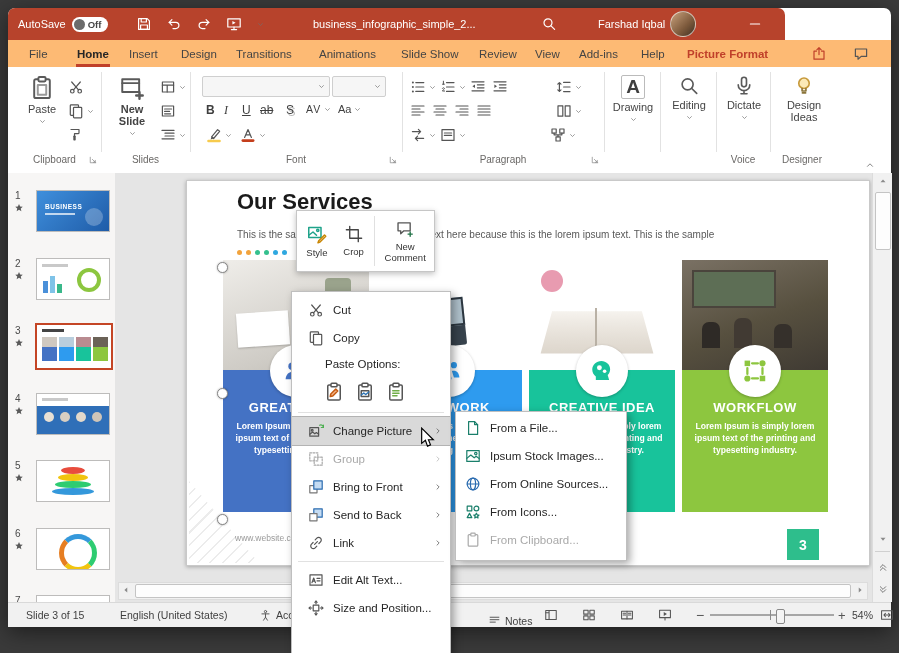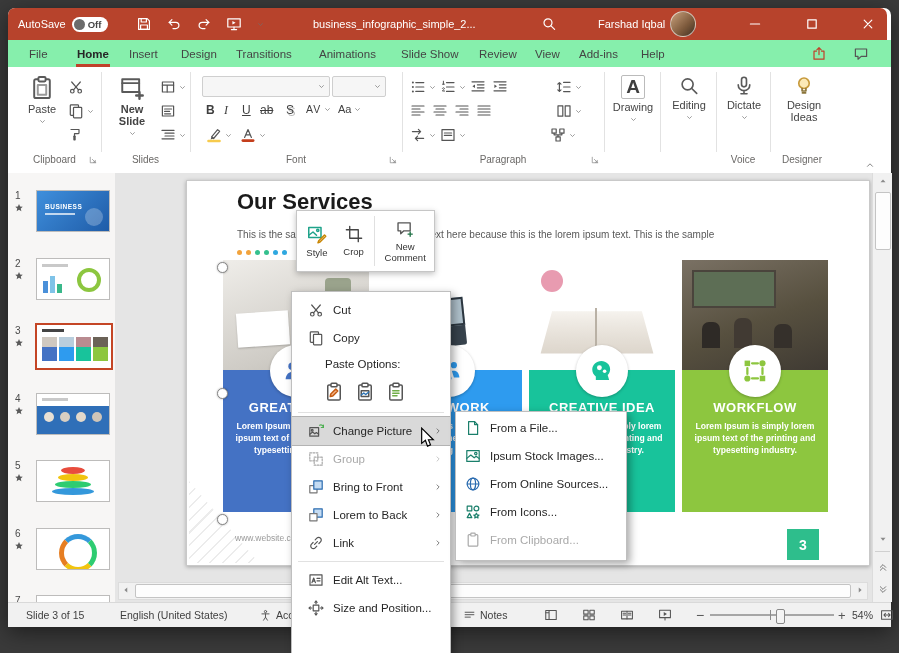--- a/index.html
+++ b/index.html
@@ -6,32 +6,32 @@
   .page{position:relative;width:899px;height:653px;background:#3a3a3a;overflow:hidden;
         font-family:"Liberation Sans","DejaVu Sans",sans-serif;-webkit-font-smoothing:antialiased;}
   .abs{position:absolute;}
   .ic{display:inline-block;width:16px;height:16px;flex:none;}
   [data-icon] svg{width:100%;height:100%;display:block;fill:none;stroke:currentColor;
         stroke-width:1.2;stroke-linecap:round;stroke-linejoin:round;}
   
   .window{left:8px;top:8px;width:883px;height:618px;background:#fff;border-radius:7px 7px 0 0;
           box-shadow:0 6px 22px rgba(0,0,0,.5);}
   
-  .titlebar{left:0;top:0;width:879px;height:32px;background:#B7432C;border-radius:7px 7px 0 0;color:#fff;}
+  .titlebar{left:0;top:0;width:777px;height:32px;background:#B7432C;border-radius:7px 7px 0 0;color:#fff;}
   .tb-item{position:absolute;top:0;height:32px;display:flex;align-items:center;color:#fff;font-size:11px;}
   .autosave-pill{display:inline-flex;align-items:center;gap:3px;background:#fff;border-radius:8px;height:15px;
           padding:0 7px 0 2px;margin-left:6px;color:#444;font-size:9.5px;font-weight:bold;}
   .autosave-knob{width:11px;height:11px;border-radius:50%;background:#6b6b6b;}
   .qat{width:16px;height:16px;color:#fff;}
   .wbtn{position:absolute;top:0;width:46px;height:32px;display:flex;align-items:center;justify-content:center;color:#fff;}
   .avatar{width:24px;height:24px;border-radius:50%;background:linear-gradient(135deg,#c9a27d,#7d5a3c 60%,#3f2f22);
           border:1px solid rgba(255,255,255,.6);}
   .doc-title{font-size:11px;white-space:nowrap;}
   
-  .tabrow{left:0;top:32px;width:883px;height:27px;background:#86efac;}
+  .tabrow{left:0;top:32px;width:883px;height:27px;background:#fdba74;}
   .rtab{position:absolute;top:0;height:27px;display:flex;align-items:center;font-size:11.5px;color:#444;padding:0 3px;}
   .rtab.active{color:#262626;font-weight:bold;}
   .rtab.active::after{content:"";position:absolute;left:2px;right:2px;bottom:0;height:3px;background:#C0402A;}
   .rtab.ctx{color:#C0402A;font-weight:bold;}
   
   .ribbon{left:0;top:59px;width:883px;height:106px;background:#fff;border-bottom:1px solid #d4d4d4;}
   .gsep{position:absolute;top:5px;width:1px;height:80px;background:#e2e2e2;}
   .glabel{position:absolute;top:87px;font-size:10px;color:#6a6866;text-align:center;}
   .bigbtn{position:absolute;display:flex;flex-direction:column;align-items:center;color:#444;font-size:11px;gap:2px;text-align:center;}
   .sbtn{position:absolute;display:flex;align-items:center;gap:2px;color:#555;}
@@ -188,20 +188,21 @@
       <div class="rtab active" style="left:66px;">Home</div>
       <div class="rtab" style="left:118px;">Insert</div>
       <div class="rtab" style="left:170px;">Design</div>
       <div class="rtab" style="left:225px;">Transitions</div>
       <div class="rtab" style="left:308px;">Animations</div>
       <div class="rtab" style="left:390px;">Slide Show</div>
       <div class="rtab" style="left:468px;">Review</div>
       <div class="rtab" style="left:524px;">View</div>
       <div class="rtab" style="left:568px;">Add-ins</div>
       <div class="rtab" style="left:630px;">Help</div>
+      <div class="rtab ctx" style="left:676px;">Picture Format</div>
       <div class="rtab" style="left:800px;">
           <span class="ic" style="color:#C0402A;" data-icon="share">
             <svg viewBox="0 0 16 16">
               <path d="M5.4 5.2H3v8h10v-8h-2.4"></path>
               <path d="M8 1.6v7M5.8 3.8 8 1.6l2.2 2.2"></path>
             </svg>
           </span>
         </div>
       <div class="rtab" style="left:842px;">
           <span class="ic" style="color:#555;" data-icon="combubble">
@@ -866,21 +867,21 @@
       <div class="sb-item" style="left:104px;">English (United States)</div>
       <div class="sb-item" style="left:243px;">
         <span class="ic" style="width:13px;height:13px;color:#555;" data-icon="access">
             <svg viewBox="0 0 16 16">
               <circle cx="8" cy="3.2" r="1.4"></circle>
               <path d="M3.6 6h8.8M8 6v4.2M8 10.2 5.6 13.8M8 10.2l2.4 3.6"></path>
             </svg>
           </span>
         <span class="nowrap">Accessibility: Investigate</span>
       </div>
-      <div class="sb-item" style="left:447px;">
+      <div class="sb-item" style="left:472px;align-items:flex-end;">
         <span class="ic" style="width:13px;height:13px;color:#555;" data-icon="notesic">
             <svg viewBox="0 0 16 16">
               <path d="M2.6 4h10.8M2.6 7h10.8M2.6 10h6.4"></path>
             </svg>
           </span>
         <span>Notes</span>
       </div>
       <div class="sb-item" style="left:528px;">
           <span class="ic" style="width:14px;height:14px;color:#555;" data-icon="vnormal">
             <svg viewBox="0 0 16 16">
@@ -1069,21 +1070,21 @@
           </svg>
         </span>
     </div>
     <div class="mi">
       <span class="ic" data-icon="back">
           <svg viewBox="0 0 16 16">
             <rect x="5.8" y="1.8" width="8.4" height="8.4" fill="#C5DCF3" stroke="#2B6CB0"></rect>
             <rect x="1.8" y="6.6" width="7.2" height="7.2" fill="#fff" stroke="#777"></rect>
           </svg>
         </span>
-      <span class="ml">Lorem to Back</span>
+      <span class="ml">Send to Back</span>
       <span class="ic sub" data-icon="chevr">
           <svg viewBox="0 0 16 16">
             <path d="M6.4 4.6 9.8 8l-3.4 3.4"></path>
           </svg>
         </span>
     </div>
     <div class="mi">
       <span class="ic" style="color:#555;" data-icon="linkic">
           <svg viewBox="0 0 16 16">
             <path d="M6.6 9.4l2.8-2.8"></path>

